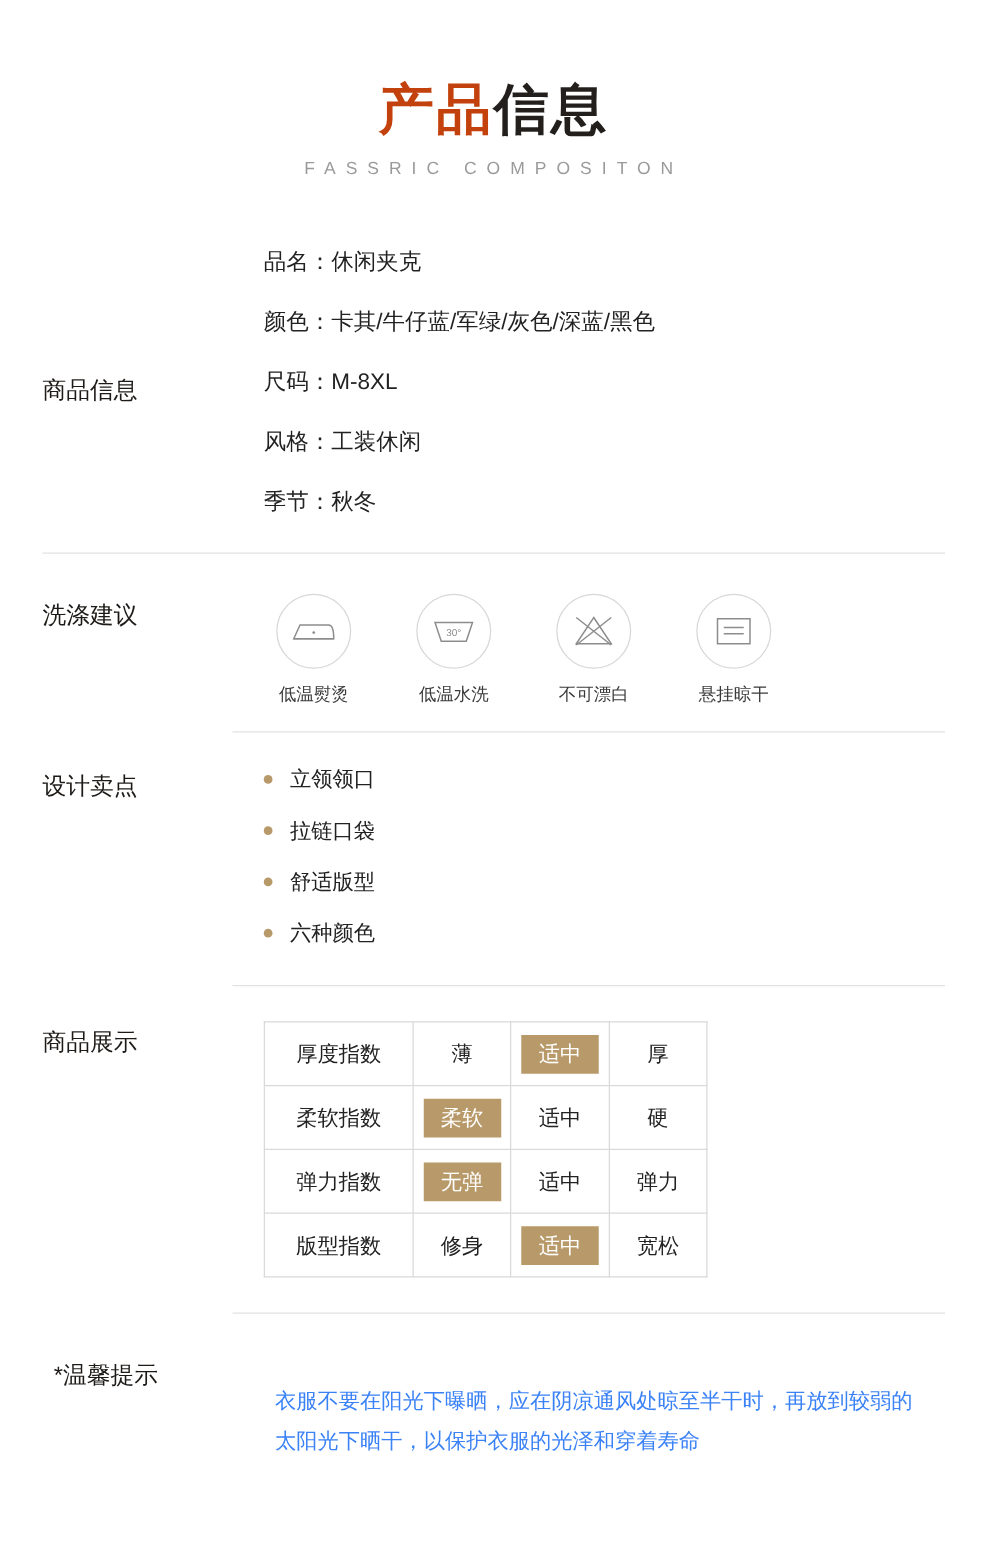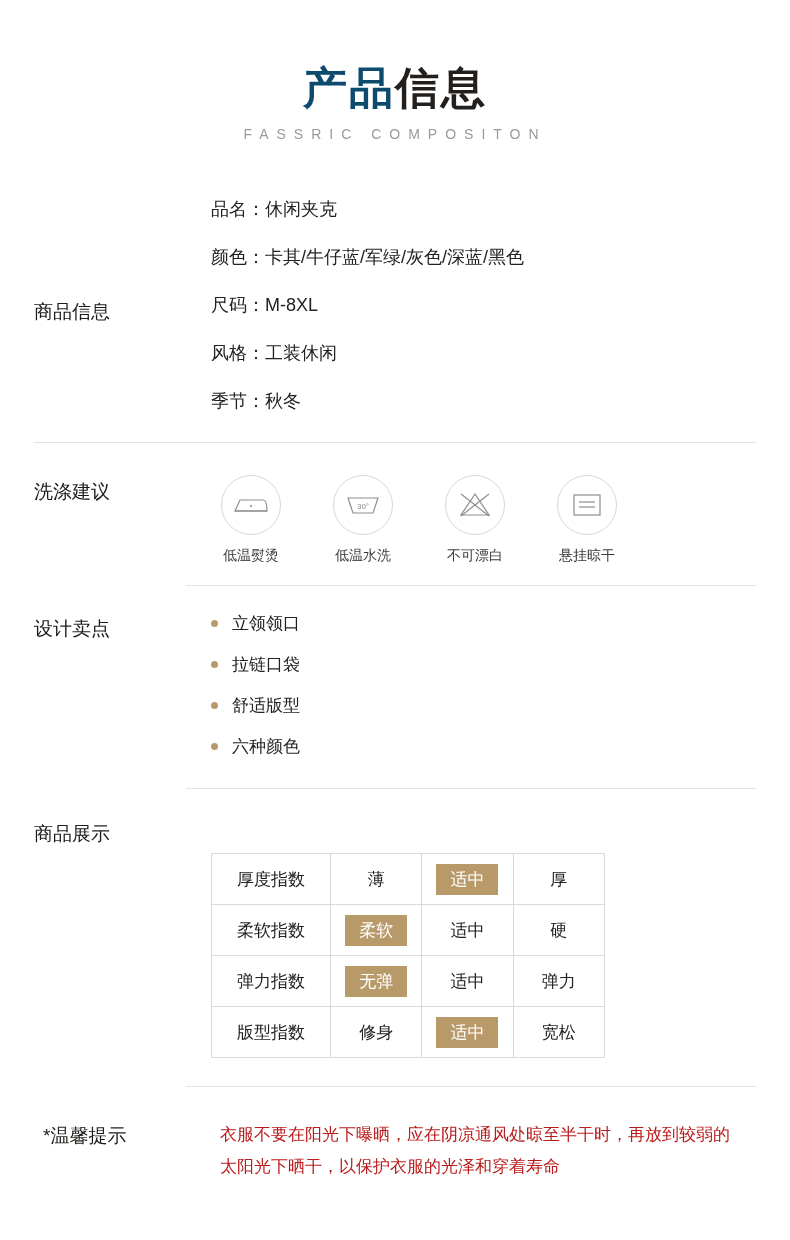--- a/index.html
+++ b/index.html
@@ -27,21 +27,21 @@
     padding-top: 64px;
     text-align: center;
   }
   .title-line {
     font-size: 44px;
     font-weight: bold;
     letter-spacing: 2px;
     line-height: 1.1;
   }
   .title-gold {
-    color: #0c4a6e;
+    color: #c2410c;
   }
   .title-dark {
     color: #231f1c;
   }
   .subtitle {
     margin-top: 14px;
     font-size: 14px;
     letter-spacing: 8px;
     color: #9a9a9a;
   }
@@ -155,23 +155,22 @@
     flex: 0 0 7px;
   }
 
   
   #sec-table {
     padding-top: 28px;
     padding-bottom: 28px;
   }
   table.index-table {
     border-collapse: collapse;
-    width: 394px;
+    width: 355px;
     table-layout: fixed;
-    margin-top: 36px;
   }
   table.index-table td {
     border: 1px solid #d9d9d9;
     height: 50px;
     text-align: center;
     font-size: 17px;
     color: #222;
     padding: 0;
   }
   table.index-table td.rowhead {
@@ -191,22 +190,23 @@
     padding-top: 32px;
     padding-left: 43px;
   }
   #sec-tip .sec-label {
     font-size: 19px;
     white-space: nowrap;
   }
   .tip-text {
     font-size: 17px;
     line-height: 1.85;
-    color: #b91c1c;
+    color: #3b82f6;
     max-width: 520px;
+    margin-top: 22px;
   }
 </style>
 </head>
 <body>
 
 <div class="page">
 
   <div class="header">
     <div class="title-line"><span class="title-gold">产品</span><span class="title-dark">信息</span></div>
     <div class="subtitle">FASSRIC  COMPOSITON</div>

